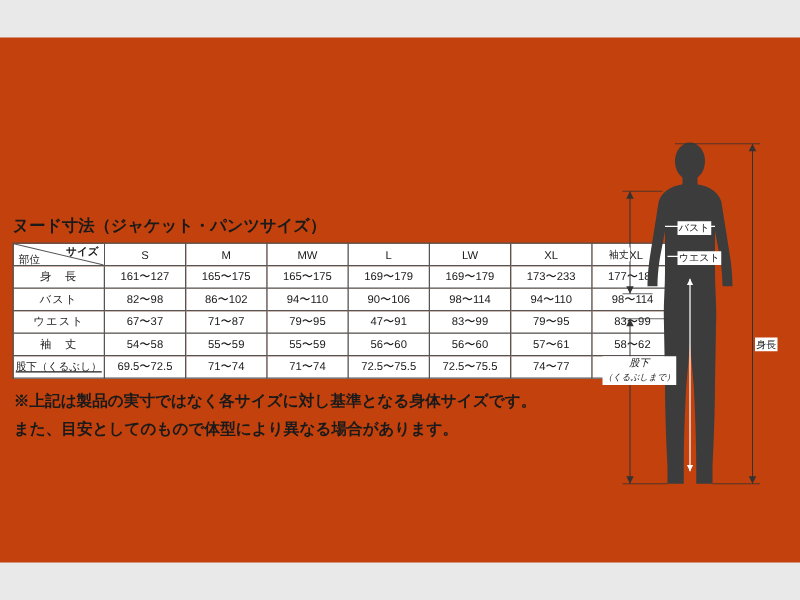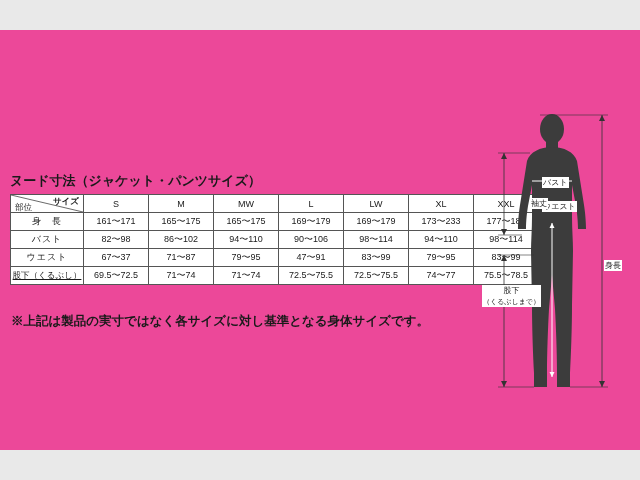--- a/index.html
+++ b/index.html
@@ -4,21 +4,21 @@
 <style>
   html, body {
     margin: 0;
     padding: 0;
     background: #ffffff;
   }
   #page {
     position: relative;
     width: 640px;
     height: 480px;
-    background: #ec4899;
+    background: #c2410c;
     font-family: "Liberation Sans", sans-serif;
     overflow: hidden;
   }
   .band {
     position: absolute;
     left: 0;
     width: 640px;
     height: 30px;
     background: #e9e9e9;
   }
@@ -136,27 +136,28 @@
   .fig-label {
     position: absolute;
     font-size: 8px;
     color: #1a1a1a;
     background: #ffffff;
     padding: 0 1px;
     white-space: nowrap;
   }
   .fig-label.bast { left: 60px; top: 72px; }
   .fig-label.waist { left: 60px; top: 96px; }
-  .fig-label.sodetake { left: 4px; top: 93px; margin-left: 44px; }
-  .fig-label.shincho { left: 122px; top: 155px; }
+  .fig-label.sodetake { left: 4px; top: 93px; }
+  .fig-label.shincho { left: 122px; top: 165px; }
   .fig-label.matashita {
     left: 0px;
     top: 180px;
     line-height: 11px;
     text-align: center;
+    font-style: italic;
   }
   .fig-label.matashita .sub { font-size: 7px; }
 </style>
 </head>
 <body>
 
 <div id="page">
 
   <div class="band top"></div>
   <div class="band bottom"></div>
@@ -190,21 +191,21 @@
           <th class="colhead">MW</th>
           <th class="colhead">L</th>
           <th class="colhead">LW</th>
           <th class="colhead">XL</th>
           <th class="colhead">XXL</th>
         </tr>
       </thead>
       <tbody>
         <tr>
           <td class="rowhead">身　長</td>
-          <td>161〜171</td>
+          <td>161〜127</td>
           <td>165〜175</td>
           <td>165〜175</td>
           <td>169〜179</td>
           <td>169〜179</td>
           <td>173〜233</td>
           <td>177〜187</td>
         </tr>
         <tr>
           <td class="rowhead">バスト</td>
           <td>82〜98</td>
@@ -219,35 +220,46 @@
           <td class="rowhead">ウエスト</td>
           <td>67〜37</td>
           <td>71〜87</td>
           <td>79〜95</td>
           <td>47〜91</td>
           <td>83〜99</td>
           <td>79〜95</td>
           <td>83〜99</td>
         </tr>
         <tr>
+          <td class="rowhead">袖　丈</td>
+          <td>54〜58</td>
+          <td>55〜59</td>
+          <td>55〜59</td>
+          <td>56〜60</td>
+          <td>56〜60</td>
+          <td>57〜61</td>
+          <td>58〜62</td>
+        </tr>
+        <tr>
           <td class="rowhead small">股下（くるぶし）</td>
           <td>69.5〜72.5</td>
           <td>71〜74</td>
           <td>71〜74</td>
           <td>72.5〜75.5</td>
           <td>72.5〜75.5</td>
           <td>74〜77</td>
           <td>75.5〜78.5</td>
         </tr>
       </tbody>
     </table>
   </div>
 
   <div id="note">
     <div>※上記は製品の実寸ではなく各サイズに対し基準となる身体サイズです。</div>
+    <div>また、目安としてのもので体型により異なる場合があります。</div>
   </div>
 
   <div id="figure">
     <svg width="150" height="295" viewBox="0 0 150 295">
 
       <g fill="#3c3c3c">
 
         <ellipse cx="70" cy="24" rx="12" ry="15"></ellipse>
 
         <rect x="64" y="36" width="12" height="8"></rect>

